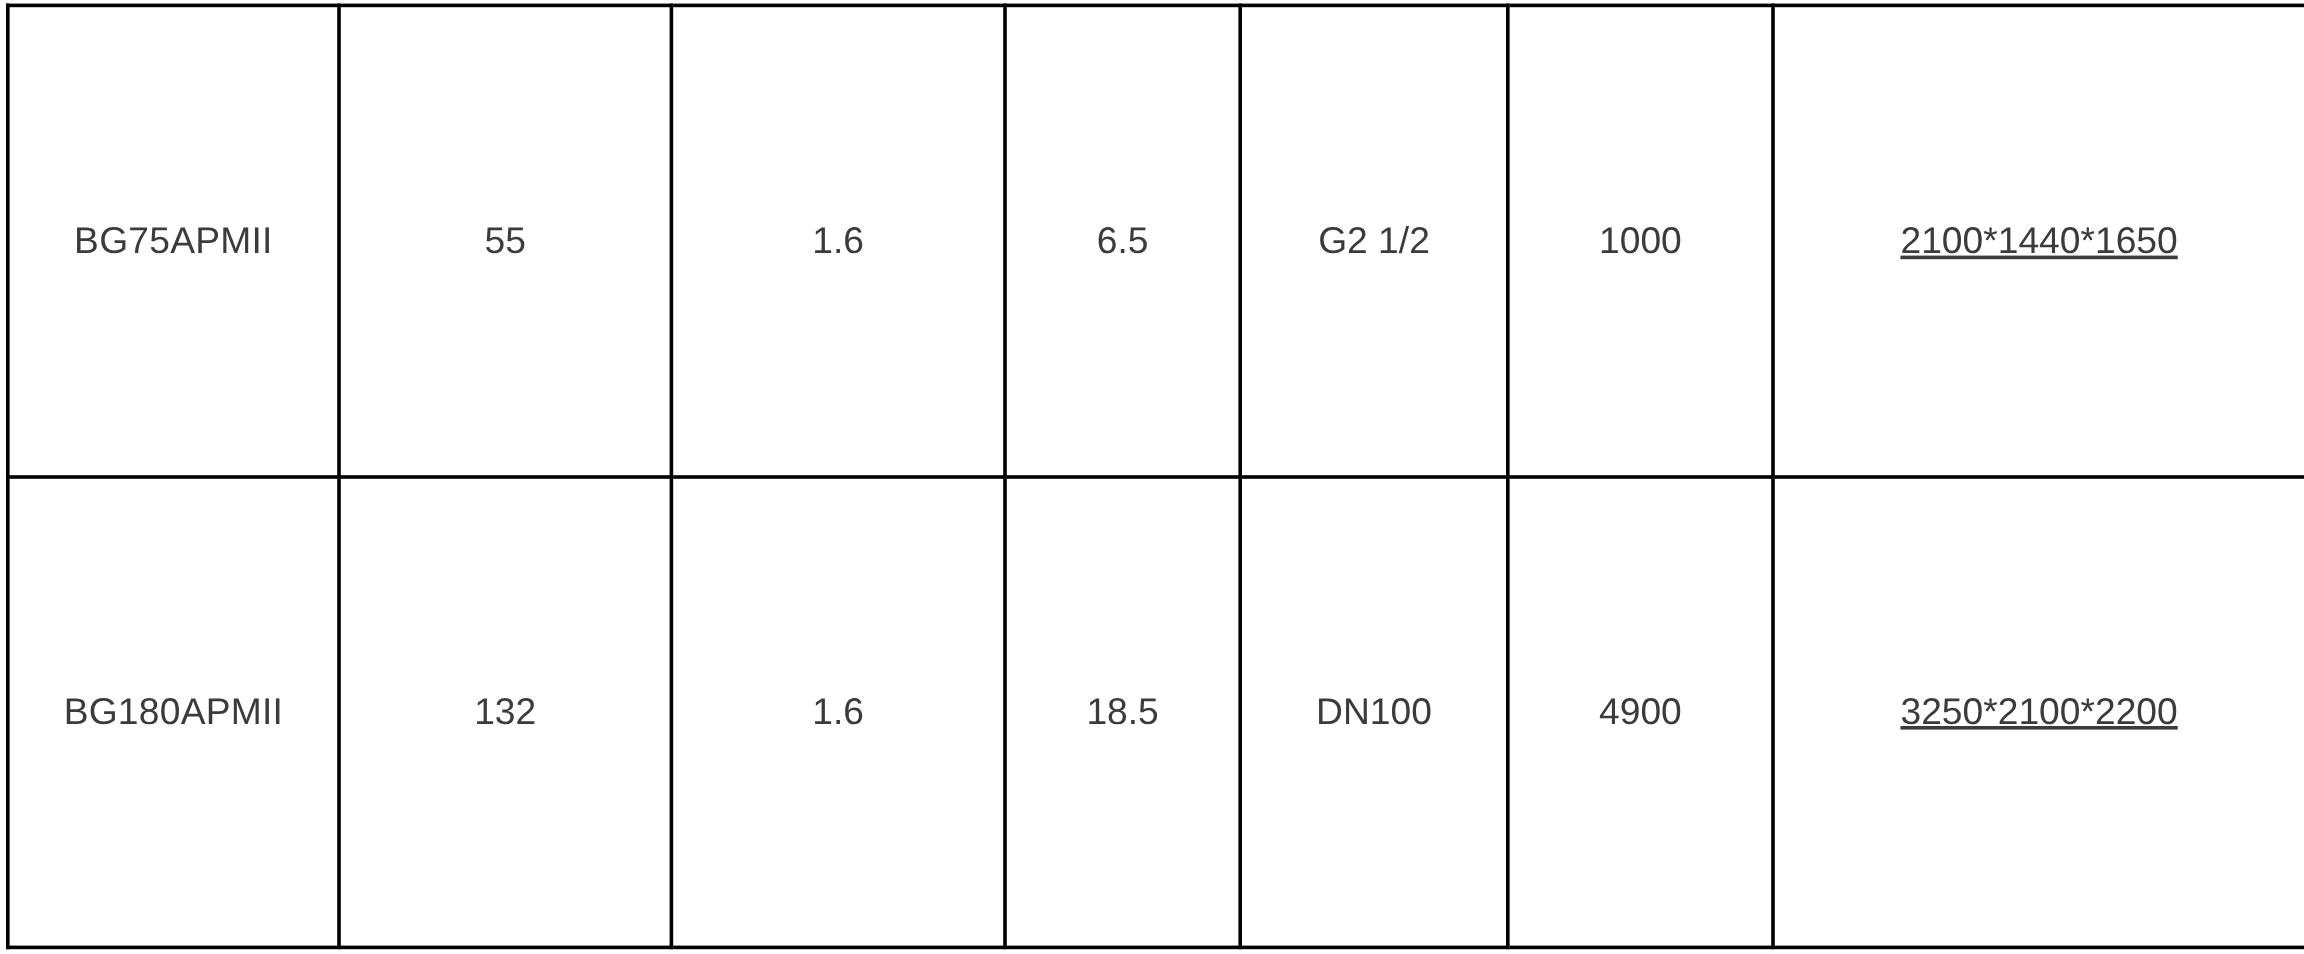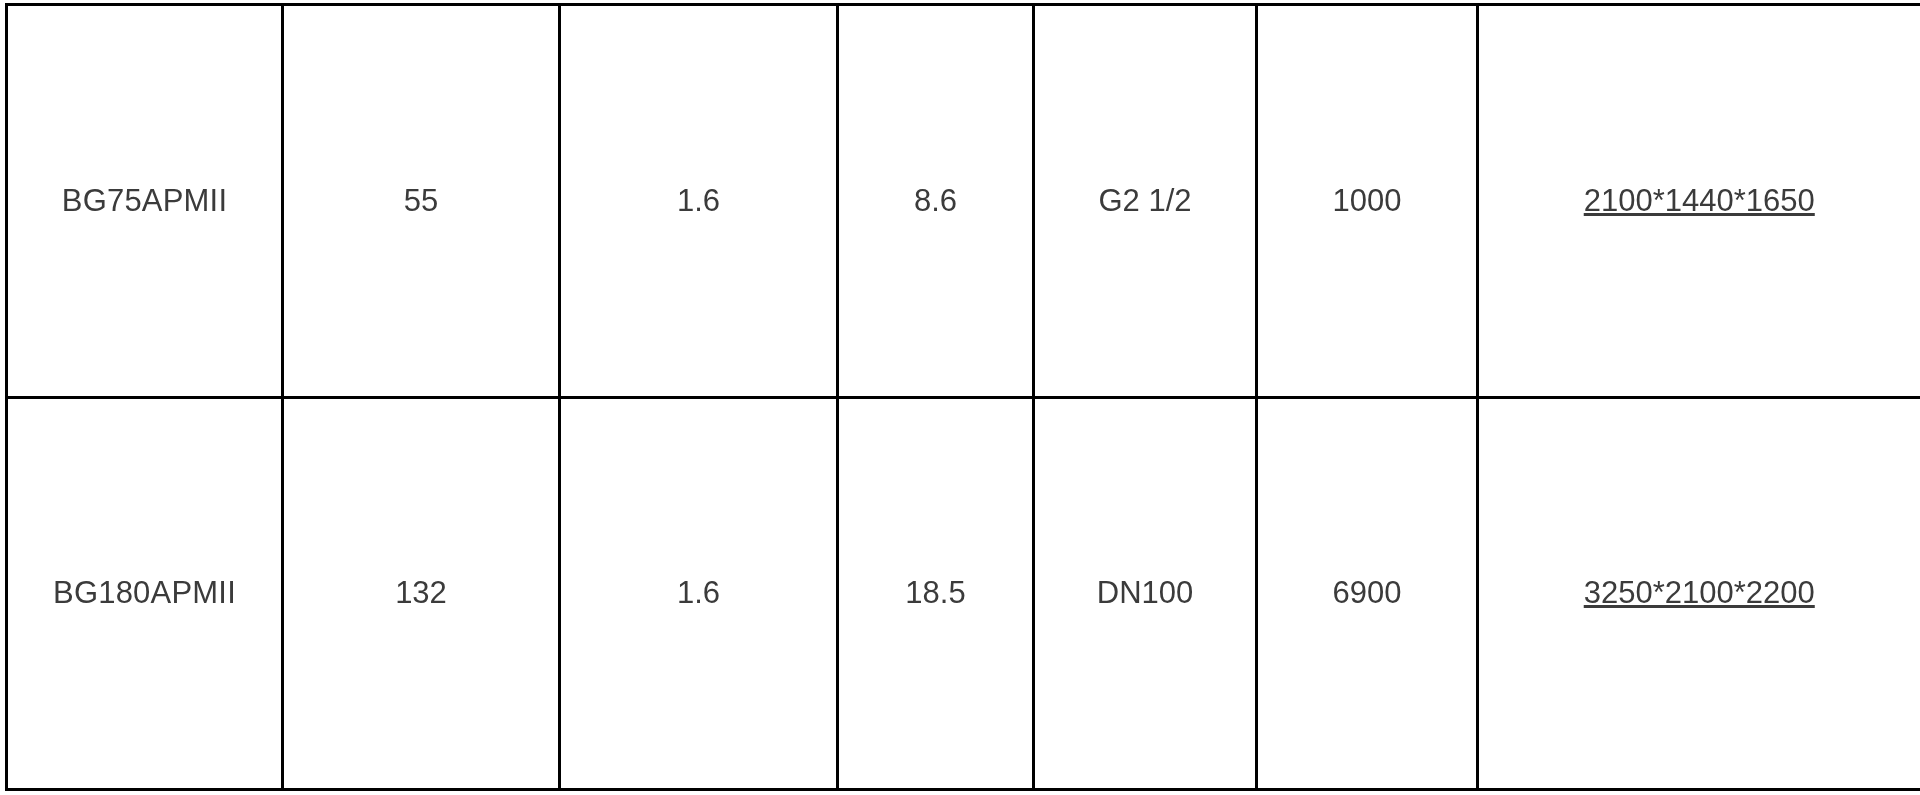--- a/index.html
+++ b/index.html
@@ -82,29 +82,29 @@
         <col class="c4">
         <col class="c5">
         <col class="c6">
     </colgroup>
     <tbody>
 
     <tr>
           <td class="model-cell">BG75APMII</td>
           <td>55</td>
           <td>1.6</td>
-          <td>8.6</td>
+          <td>6.5</td>
           <td>G2 1/2</td>
           <td>1000</td>
           <td>2100*1440*1650</td>
         </tr>
         <tr>
           <td class="model-cell">BG180APMII</td>
           <td>132</td>
           <td>1.6</td>
           <td>18.5</td>
           <td>DN100</td>
-          <td>6900</td>
+          <td>4900</td>
           <td>3250*2100*2200</td>
         </tr>
       </tbody>
   </table>
 </div>
 
 </body></html>

